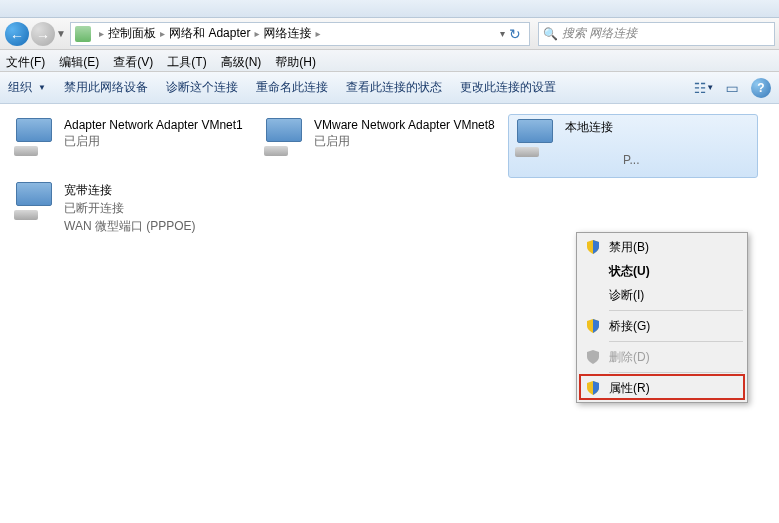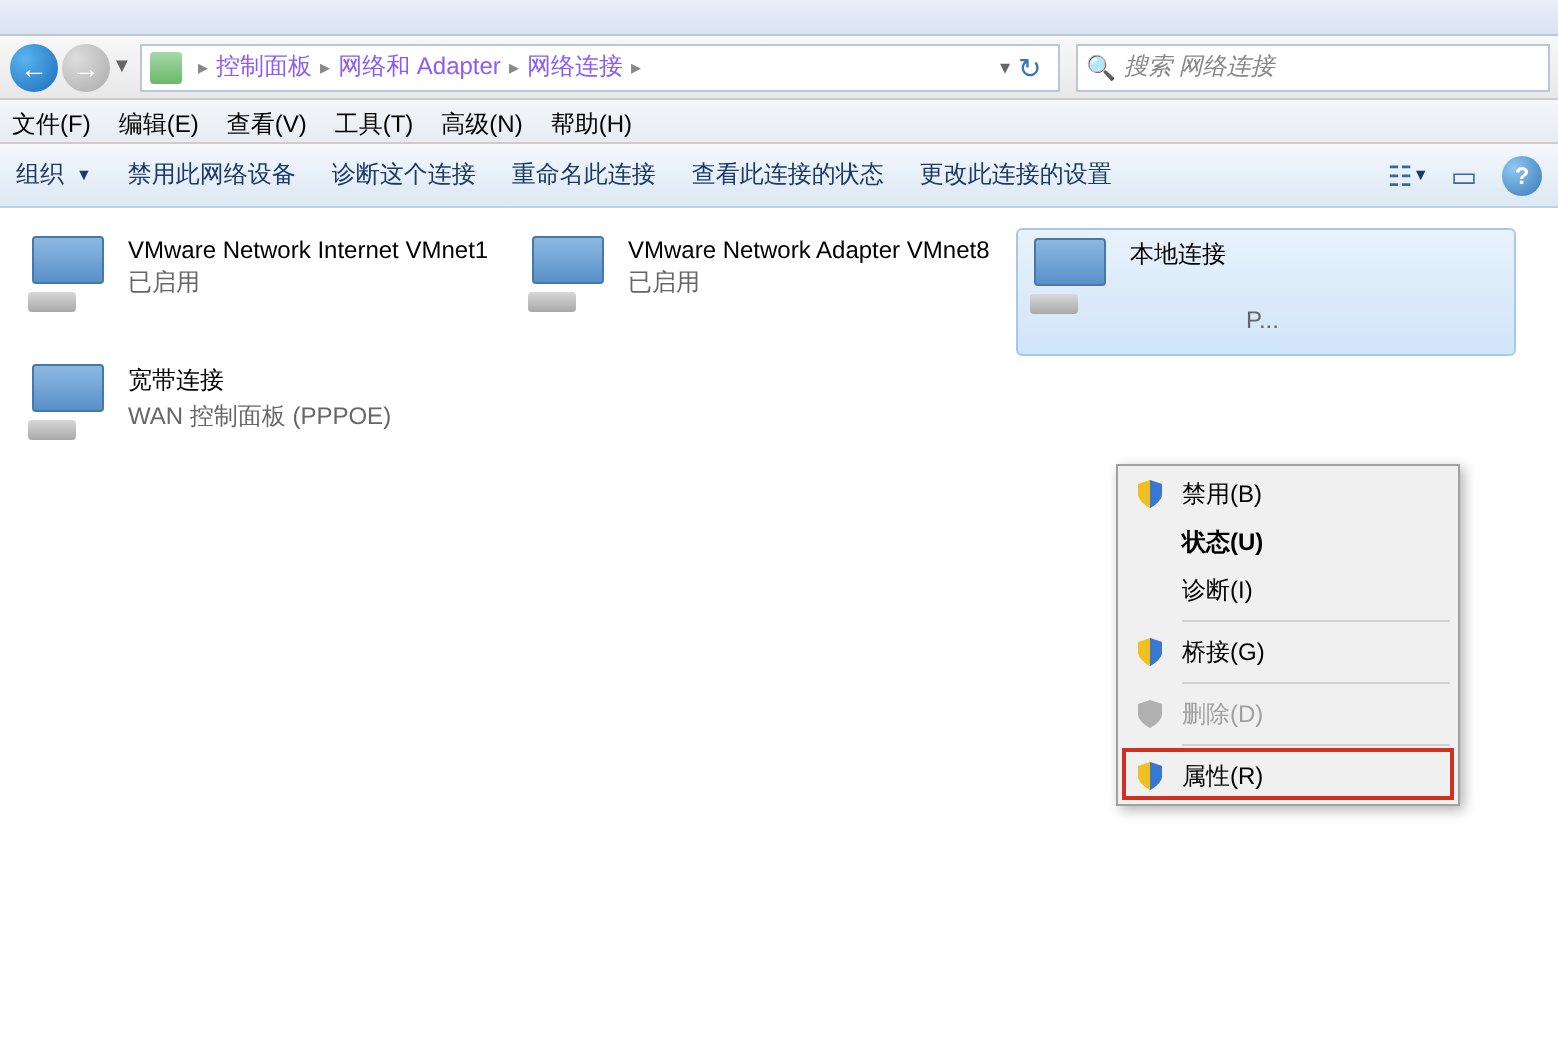--- a/index.html
+++ b/index.html
@@ -8,21 +8,21 @@
 .titlebar { height: 18px; background: linear-gradient(#e8f0f8, #d8e4f0); border-bottom: 1px solid #b8c8d8; }
 
 .navbar { height: 32px; background: linear-gradient(#f8f8f8, #e8e8e8); display: flex; align-items: center; border-bottom: 1px solid #ccc; padding: 2px 4px; }
 .nav-btn { width: 26px; height: 26px; display: flex; align-items: center; justify-content: center; }
 .nav-back { width: 24px; height: 24px; border-radius: 50%; background: radial-gradient(circle at 30% 30%, #5bb3f0, #1a6eb8); display: flex; align-items: center; justify-content: center; color: #fff; font-size: 14px; }
 .nav-fwd { width: 24px; height: 24px; border-radius: 50%; background: radial-gradient(circle at 30% 30%, #ddd, #aaa); display: flex; align-items: center; justify-content: center; color: #fff; font-size: 14px; }
 .nav-drop { width: 12px; color: #666; font-size: 10px; }
 .addressbar { flex: none; width: 460px; height: 24px; border: 1px solid #b8c8d8; background: #fff; display: flex; align-items: center; padding: 0 4px; margin: 0 2px; }
 .addr-icon { width: 16px; height: 16px; background: linear-gradient(#a8d8a8, #6ab86a); border-radius: 2px; margin-right: 4px; }
 .addr-sep { color: #888; margin: 0 4px; font-size: 10px; }
-.addr-seg { color: #8b5cf6; }
+.addr-seg { color: #000000; }
 .addr-filler { flex: 1; }
 .addr-drop { color: #666; font-size: 10px; }
 .refresh { width: 16px; color: #3878b8; margin-left: 4px; font-size: 14px; }
 .searchbar { flex: 1; height: 24px; border: 1px solid #b8c8d8; background: #fff; display: flex; align-items: center; padding: 0 4px; margin-left: 6px; }
 .search-icon { color: #888; margin-right: 4px; }
 .search-text { color: #888; font-style: italic; }
 
 .menubar { height: 22px; background: linear-gradient(#f4f6f9, #e6ecf2); border-bottom: 1px solid #ccc; display: flex; align-items: flex-end; padding: 0 6px; gap: 14px; }
 .menu-item { color: #000; }
 
@@ -40,21 +40,21 @@
 .conn-icon { width: 44px; height: 44px; position: relative; }
 .monitor { width: 36px; height: 24px; background: linear-gradient(#8cb8e0, #5890c8); border: 1px solid #4878a8; border-radius: 2px; position: absolute; top: 0; left: 4px; }
 .plug { width: 24px; height: 10px; background: linear-gradient(#d8d8d8, #a8a8a8); border-radius: 2px; position: absolute; bottom: 6px; left: 2px; }
 .conn-text { display: flex; flex-direction: column; gap: 1px; }
 .conn-name { color: #000; }
 .conn-status { color: #666; }
 .conn-extra { color: #666; }
 .conn-item.selected .conn-name { color: #000; font-weight: normal; }
 .conn-trail { color: #666; margin-left: 2px; }
 
-.context-menu { position: absolute; top: 128px; left: 558px; width: 172px; background: #f0f0f0; border: 1px solid #a0a0a0; box-shadow: 2px 2px 6px rgba(0,0,0,0.3); padding: 2px; }
+.context-menu { position: absolute; top: 128px; left: 576px; width: 172px; background: #f0f0f0; border: 1px solid #a0a0a0; box-shadow: 2px 2px 6px rgba(0,0,0,0.3); padding: 2px; }
 .ctx-item { height: 24px; display: flex; align-items: center; padding: 0 4px 0 30px; position: relative; }
 .ctx-item.bold { font-weight: bold; }
 .ctx-item.disabled { color: #a0a0a0; }
 .ctx-sep { height: 1px; background: #d0d0d0; margin: 3px 2px 3px 30px; }
 .shield { position: absolute; left: 6px; width: 16px; height: 16px; }
 .shield svg { width: 16px; height: 16px; }
 .shield.gray svg path:first-child { fill: #b0b0b0; }
 .ctx-highlight { position: absolute; bottom: 2px; left: 2px; right: 2px; height: 26px; border: 2px solid #d03020; pointer-events: none; }
 </style>
 </head>
@@ -117,21 +117,21 @@
 </div>
 
 <div class="content">
 
   <div class="conn-item">
     <div class="conn-icon">
         <div class="monitor"></div>
         <div class="plug"></div>
       </div>
     <div class="conn-text">
-      <span class="conn-name">VMware Network Internet VMnet1</span>
+      <span class="conn-name">Adapter Network Adapter VMnet1</span>
       <span class="conn-status">已启用</span>
     </div>
   </div>
 
   <div class="conn-item">
     <div class="conn-icon">
         <div class="monitor"></div>
         <div class="plug"></div>
       </div>
     <div class="conn-text">
@@ -151,21 +151,22 @@
     <span class="conn-trail" style="align-self:flex-end; margin-bottom:6px;">P...</span>
   </div>
 
   <div class="conn-item">
     <div class="conn-icon">
         <div class="monitor"></div>
         <div class="plug"></div>
       </div>
     <div class="conn-text">
       <span class="conn-name">宽带连接</span>
-      <span class="conn-extra">WAN 控制面板 (PPPOE)</span>
+      <span class="conn-status">已断开连接</span>
+      <span class="conn-extra">WAN 微型端口 (PPPOE)</span>
     </div>
   </div>
 
   <div class="context-menu">
     <div class="ctx-item">
       <span class="shield"><svg viewBox="0 0 16 16">
             <path d="M8 1 L14 3 V8 C14 12 8 15 8 15 C8 15 2 12 2 8 V3 Z" fill="#f0c020"></path>
             <path d="M8 1 L14 3 V8 C14 12 8 15 8 15 V1 Z" fill="#3878d0"></path>
           </svg></span>
       <span>禁用(B)</span>

